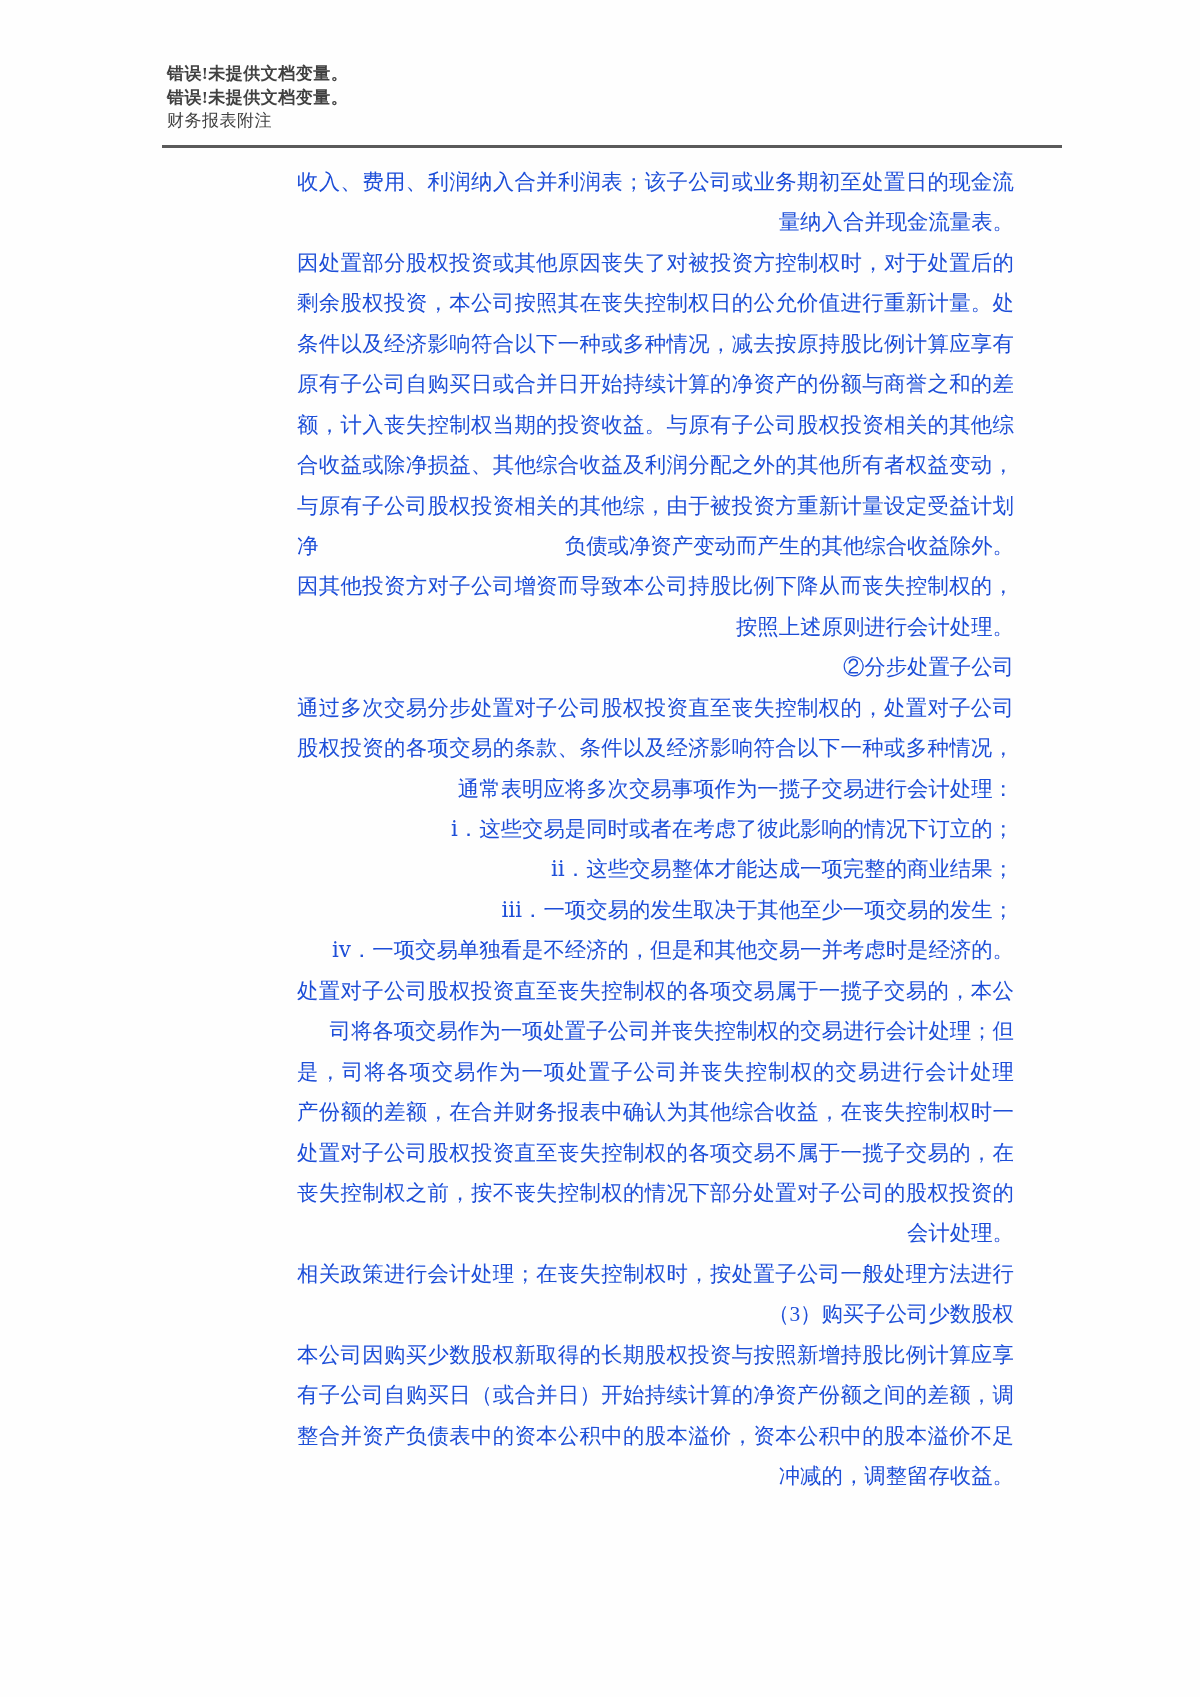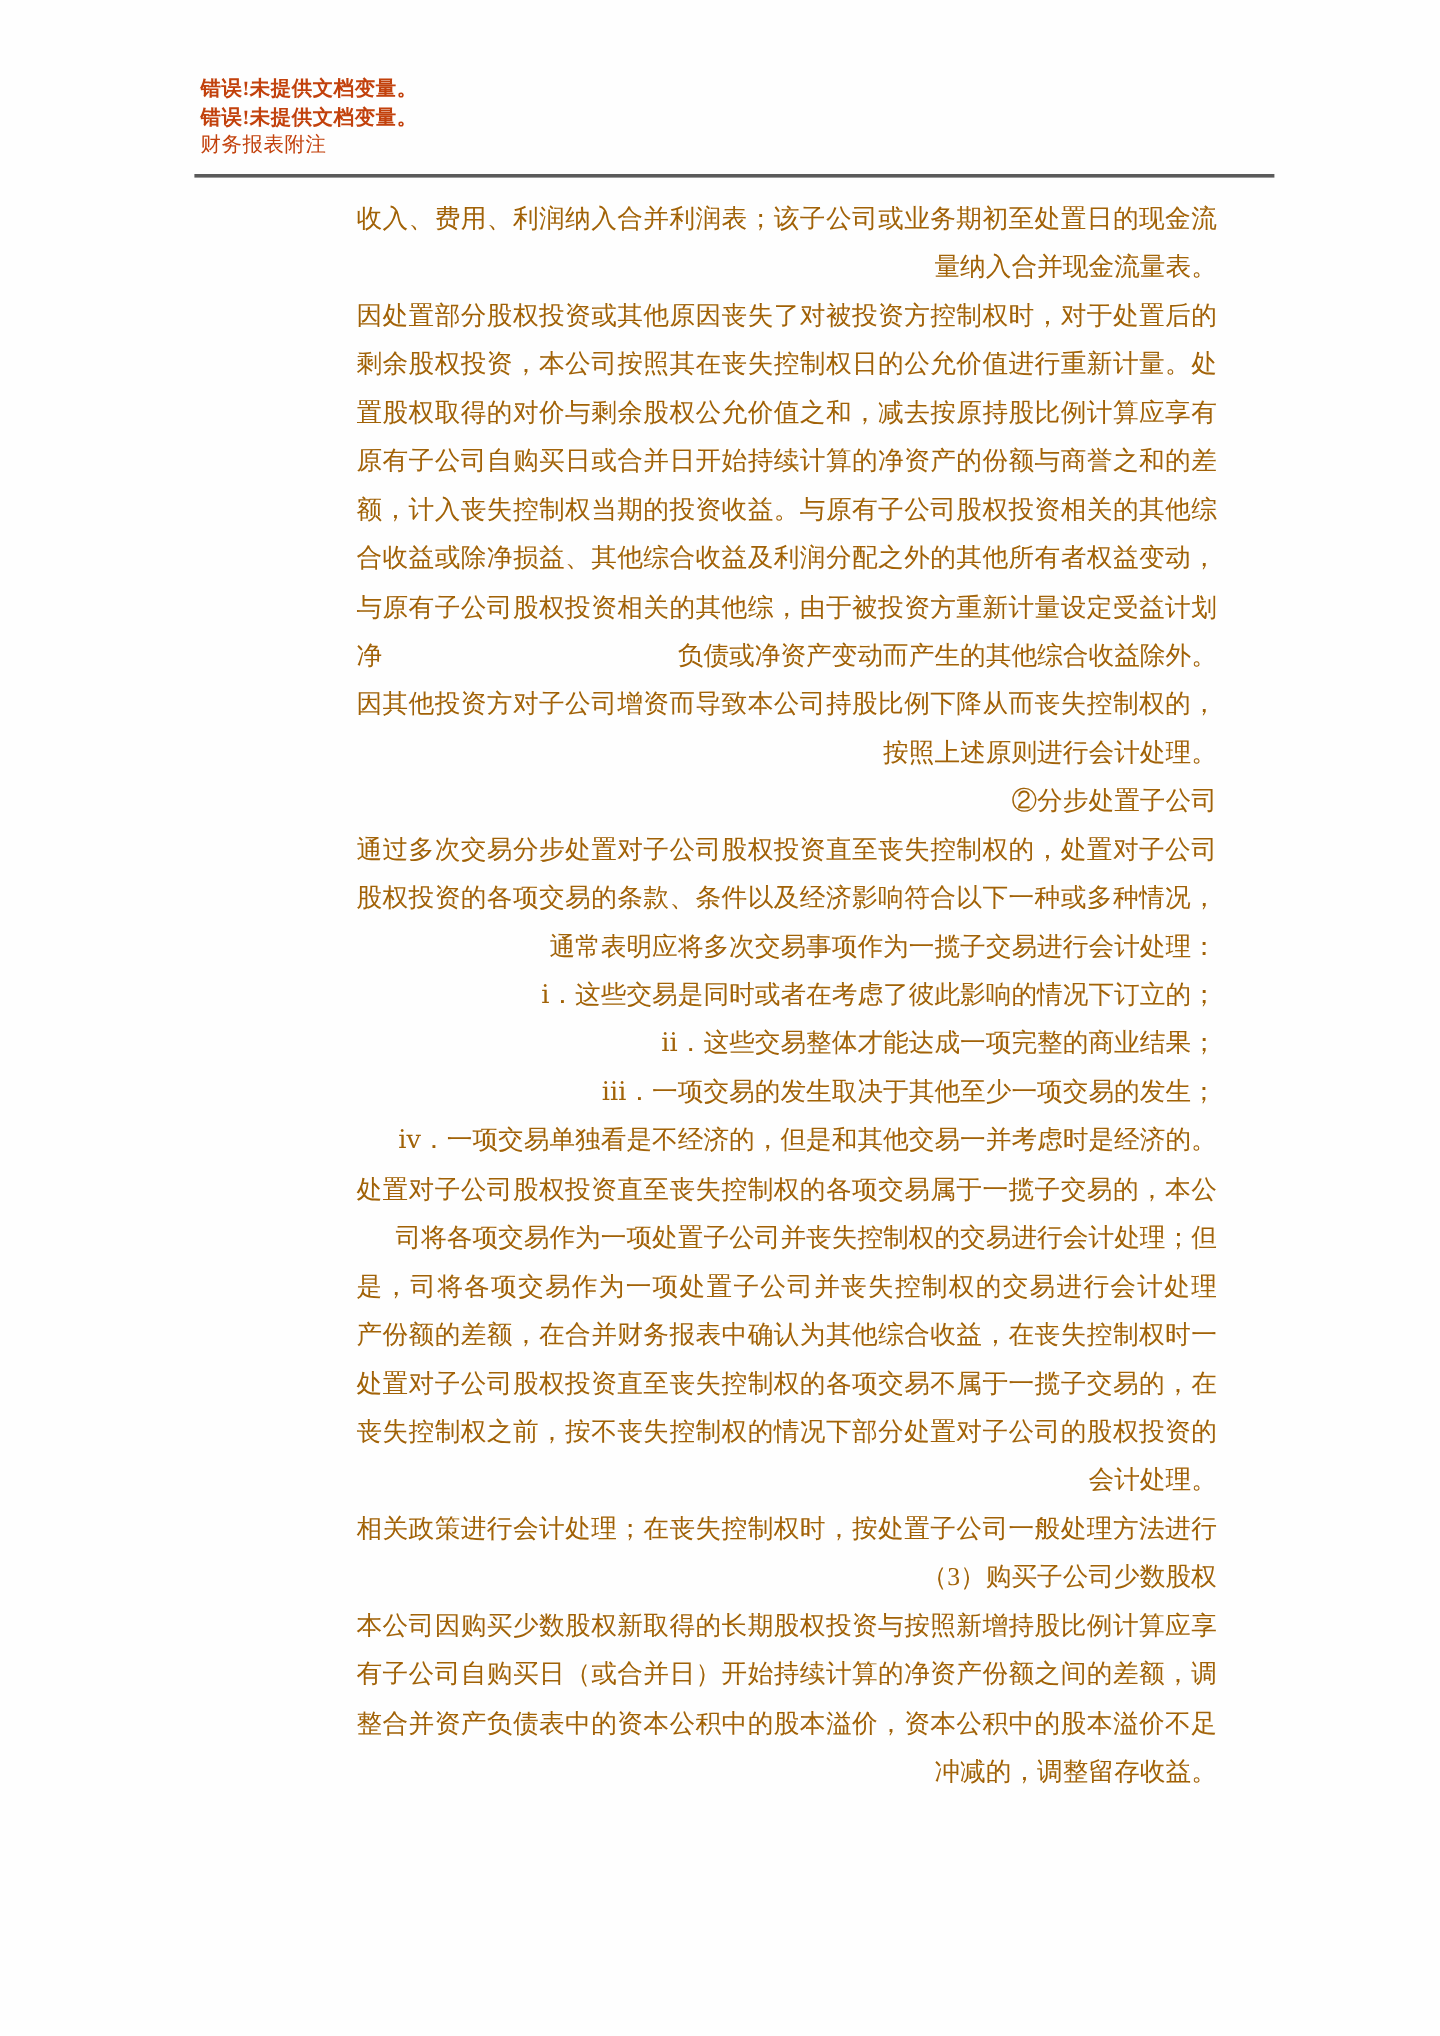--- a/index.html
+++ b/index.html
@@ -11,39 +11,39 @@
     background: #fefefe;
     overflow: hidden;
     font-family: "Liberation Serif", "DejaVu Serif", serif;
   }
   .header {
     position: absolute;
     left: 167px;
     top: 62px;
     font-size: 17px;
     line-height: 23.5px;
-    color: #c2410c;
+    color: #404040;
     letter-spacing: 0.5px;
   }
   .header .bold { font-weight: bold; }
   .header-rule {
     position: absolute;
     left: 162px;
     top: 145px;
     width: 900px;
     height: 3px;
     background: #5a5a5a;
   }
   .content {
     position: absolute;
     left: 297px;
     top: 162px;
     width: 717px;
     font-size: 21.4px;
-    color: #a16207;
+    color: #1d4ed8;
   }
   .line {
     line-height: 40.45px;
     height: 40.45px;
     white-space: nowrap;
     text-align: right;
   }
   
   .line.j {
     white-space: normal;
@@ -63,21 +63,21 @@
     <div>财务报表附注</div>
   </div>
 
   <div class="header-rule"></div>
 
   <div class="content">
       <div class="line p j">收入、费用、利润纳入合并利润表；该子公司或业务期初至处置日的现金流</div>
       <div class="line p">量纳入合并现金流量表。</div>
       <div class="line p j">因处置部分股权投资或其他原因丧失了对被投资方控制权时，对于处置后的</div>
       <div class="line p j">剩余股权投资，本公司按照其在丧失控制权日的公允价值进行重新计量。处</div>
-      <div class="line p j">置股权取得的对价与剩余股权公允价值之和，减去按原持股比例计算应享有</div>
+      <div class="line p j">条件以及经济影响符合以下一种或多种情况，减去按原持股比例计算应享有</div>
       <div class="line p j">原有子公司自购买日或合并日开始持续计算的净资产的份额与商誉之和的差</div>
       <div class="line p j">额，计入丧失控制权当期的投资收益。与原有子公司股权投资相关的其他综</div>
       <div class="line p j">合收益或除净损益、其他综合收益及利润分配之外的其他所有者权益变动，</div>
       <div class="line p j">与原有子公司股权投资相关的其他综，由于被投资方重新计量设定受益计划净</div>
       <div class="line p">负债或净资产变动而产生的其他综合收益除外。</div>
       <div class="line p j">因其他投资方对子公司增资而导致本公司持股比例下降从而丧失控制权的，</div>
       <div class="line p">按照上述原则进行会计处理。</div>
       <div class="line h">②分步处置子公司</div>
       <div class="line p j">通过多次交易分步处置对子公司股权投资直至丧失控制权的，处置对子公司</div>
       <div class="line p j">股权投资的各项交易的条款、条件以及经济影响符合以下一种或多种情况，</div>

